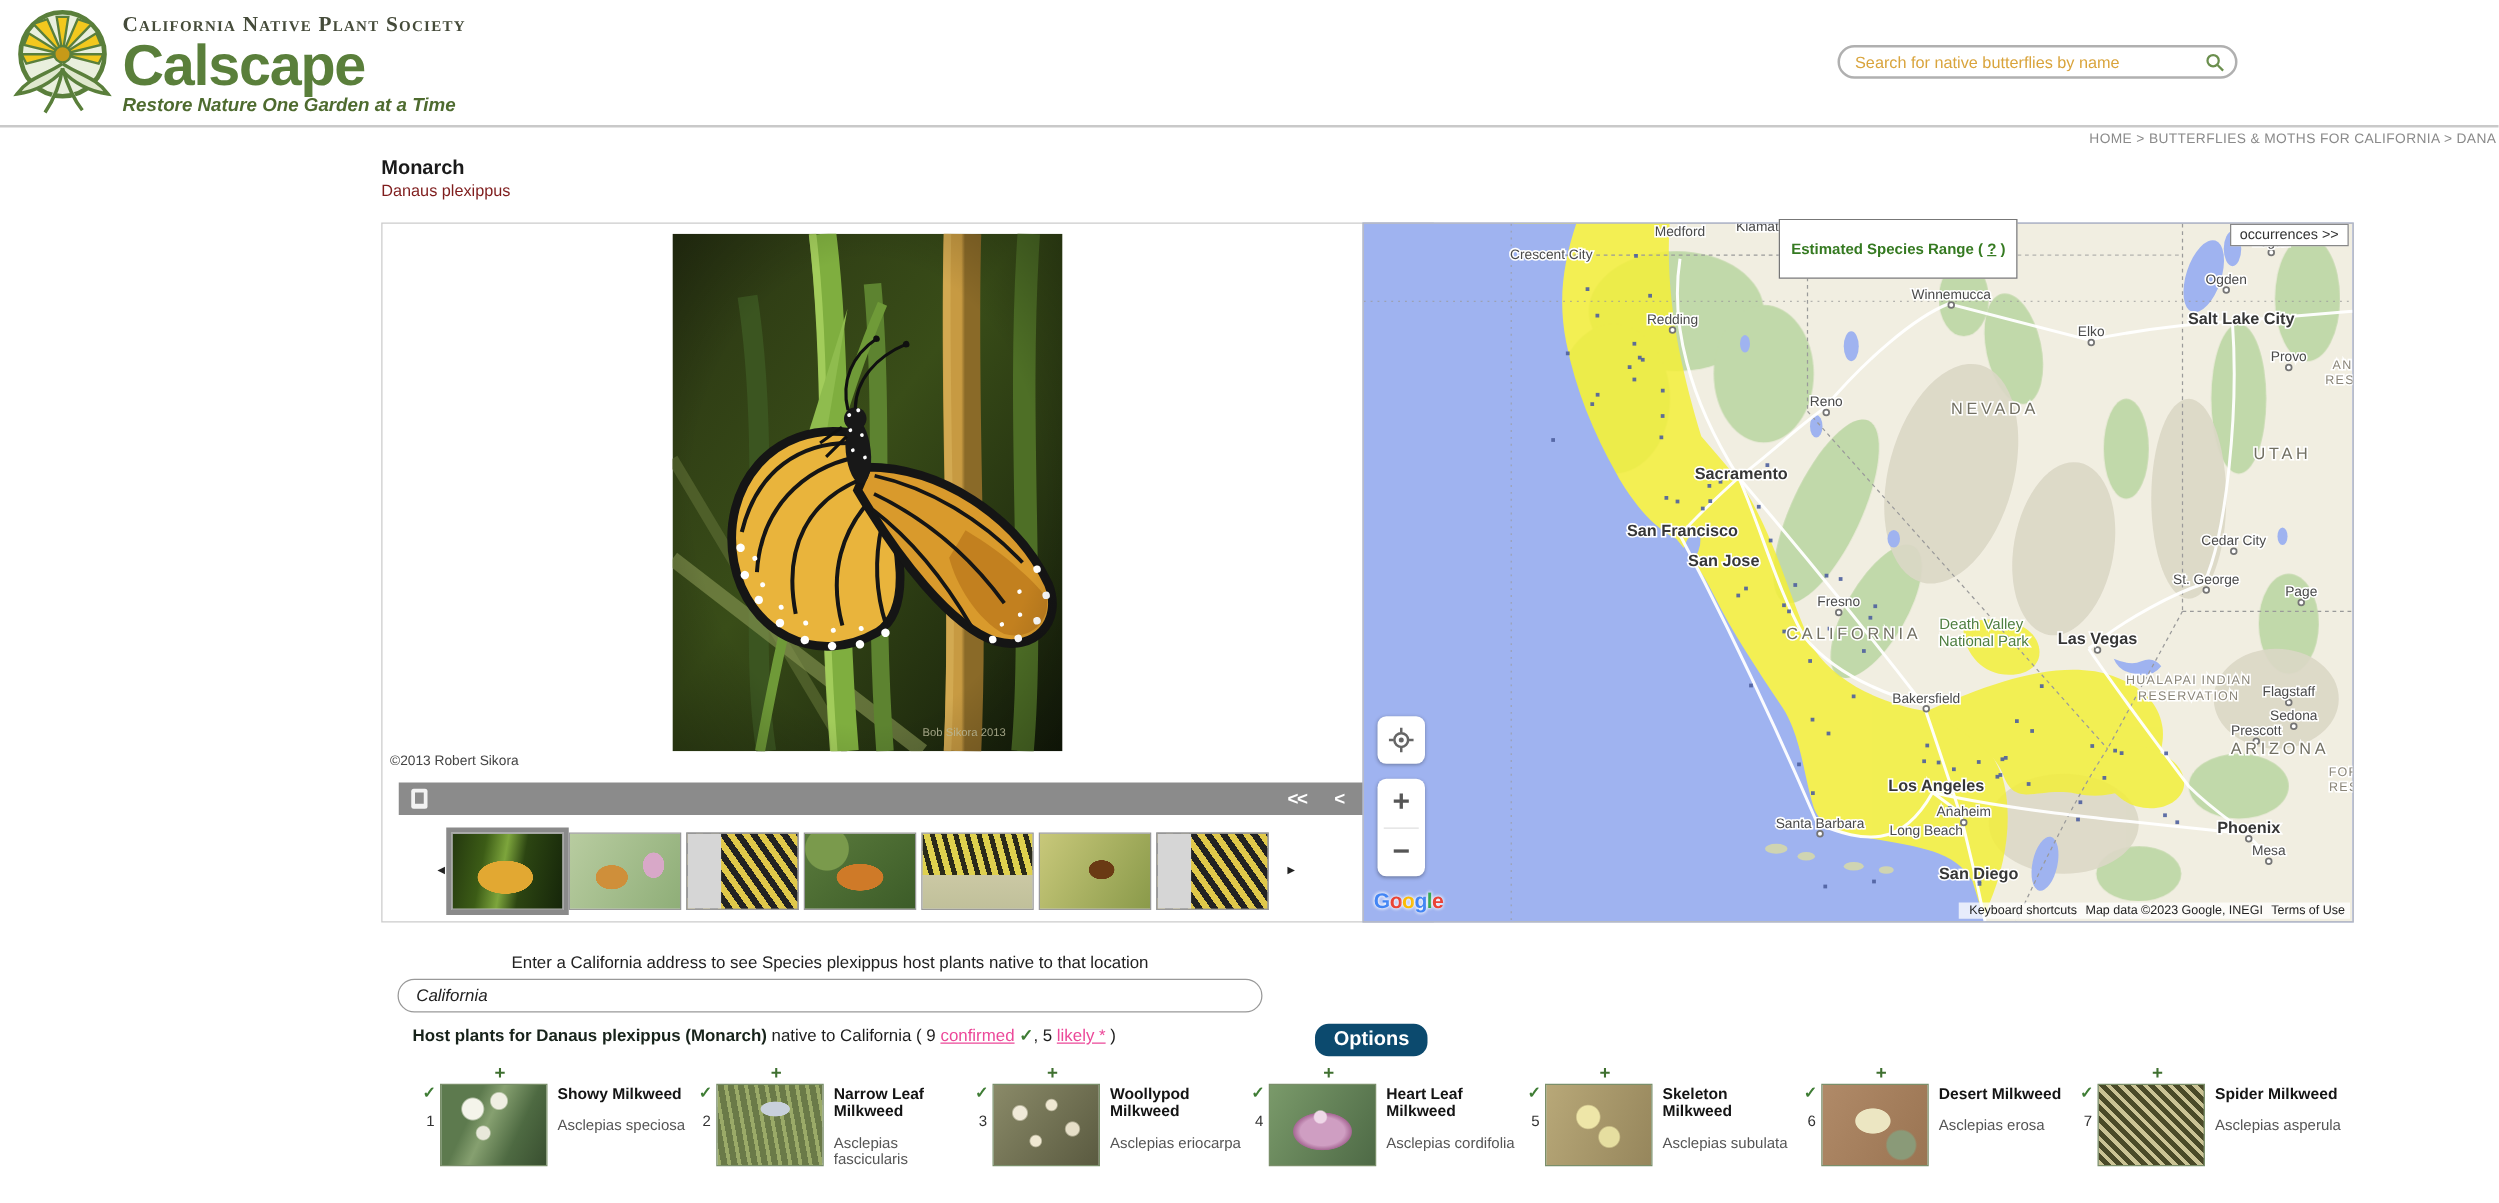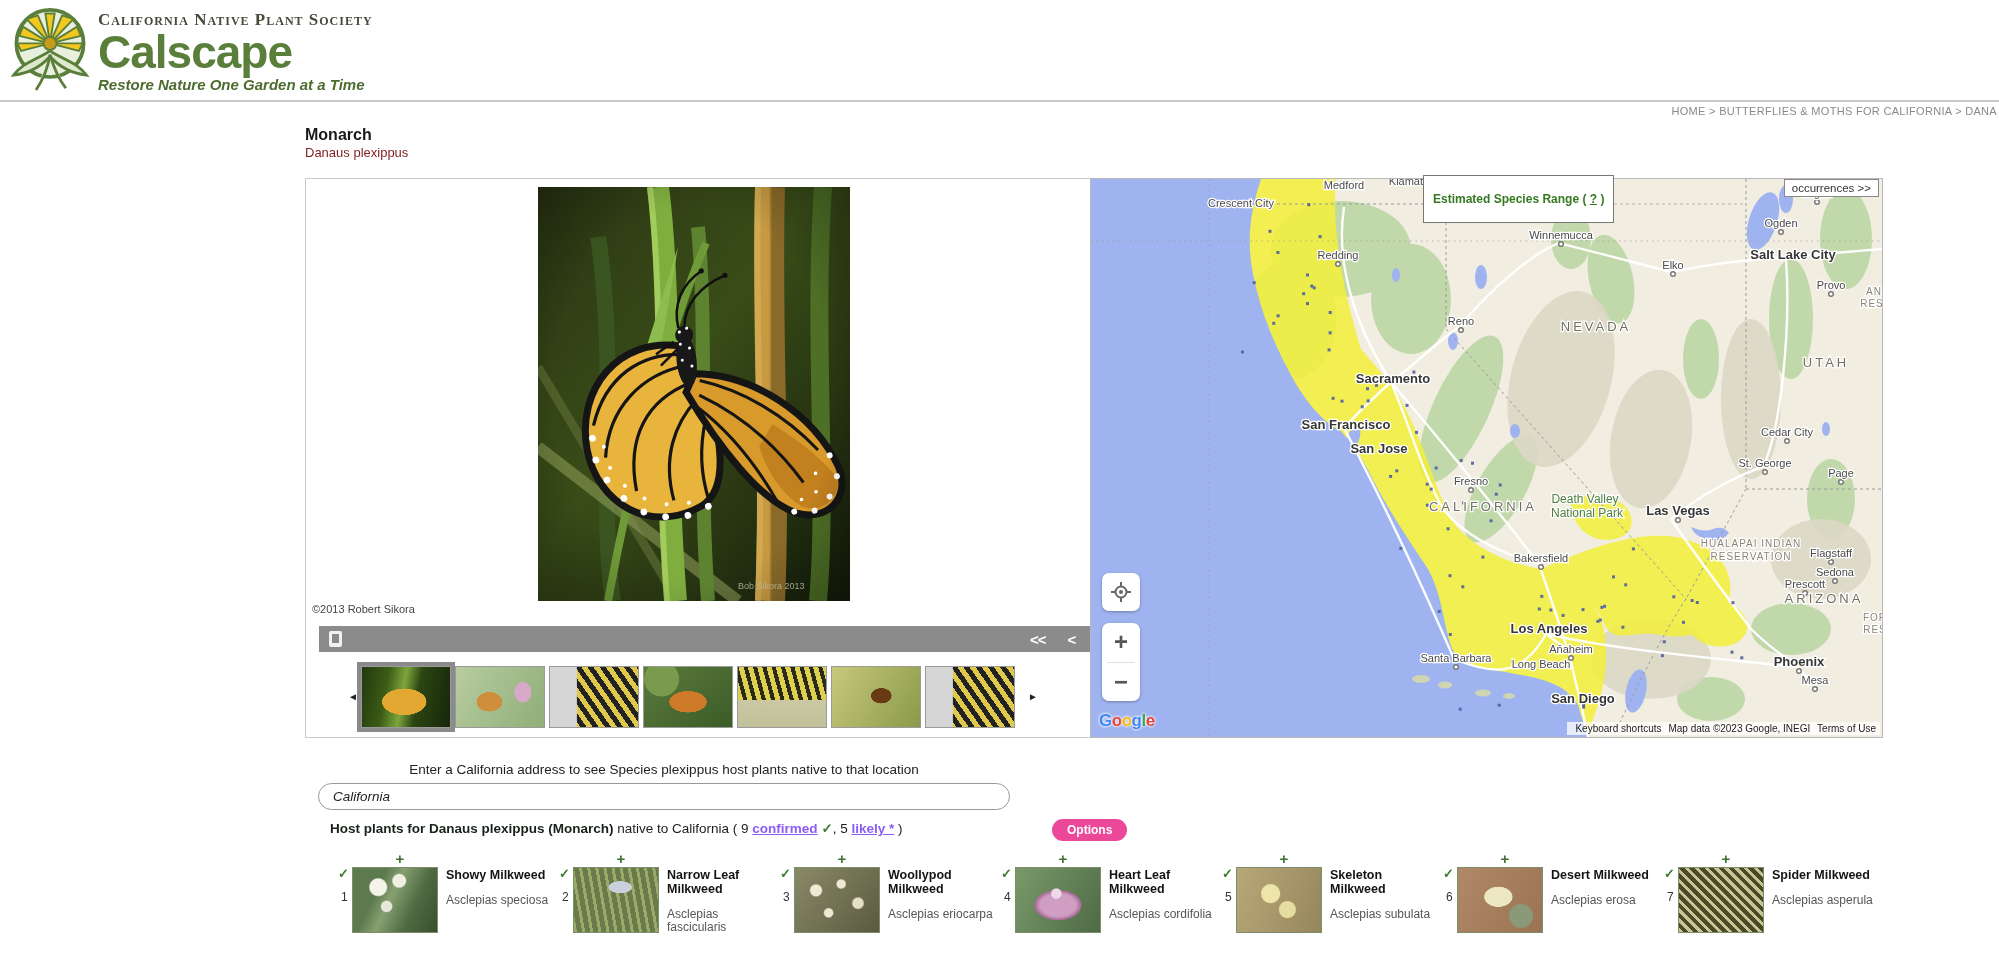--- a/index.html
+++ b/index.html
@@ -99,24 +99,24 @@
   .ml.res { font-size:10px; letter-spacing:1px; fill:#8a8578; }
 
   
   #addr-instruction { position:absolute; left:318px; top:762px; width:692px; text-align:center;
     font-size:13.5px; color:#222; }
   #addr-input { position:absolute; left:318px; top:783px; width:692px; height:27px;
     border:1.5px solid #999; border-radius:14px; padding:0 14px; font-size:13.5px;
     font-style:italic; color:#222; outline:none; font-family:"Liberation Sans",sans-serif;}
   #host-heading { position:absolute; left:330px; top:820px; font-size:13.5px; color:#1d1d1d; white-space:nowrap;}
   #host-heading b { color:#17231a; }
-  #host-heading a { color:#8b5cf6;font-weight:bold; }
+  #host-heading a { color:#ec4899; }
   #host-heading .chk { color:#3f7d35; font-weight:bold; }
-  #options-btn { position:absolute; left:1052px; top:819px; background:#ec4899; color:#fff;
-    font-weight:bold; font-size:12px; border:none; border-radius:11px; padding:4px 15px; cursor:pointer; }
+  #options-btn { position:absolute; left:1052px; top:819px; background:#0c4a6e; color:#fff;
+    font-weight:bold; font-size:16px; border:none; border-radius:11px; padding:4px 15px; cursor:pointer; }
 
   
   #cards { position:absolute; left:338px; top:853px; display:flex; }
   .card { position:relative; width:221px; height:105px; }
   .card .plus { position:absolute; left:52px; top:-3px; width:20px; text-align:center;
     color:#3f7030; font-weight:bold; font-size:15px; cursor:pointer; }
   .card .chk { position:absolute; left:0px; top:13px; color:#3f7d35; font-weight:bold; font-size:13px; }
   .card .num { position:absolute; left:3px; top:37px; font-size:12px; color:#333; }
   .card .pimg { position:absolute; left:14px; top:14px; width:86px; height:66px; border:1px solid #7a8f6a; cursor:pointer;}
   .card .txt { position:absolute; left:108px; top:15px; width:108px; }
@@ -167,20 +167,27 @@
         <path d="M45 48 C60 58 74 60 84 74 C68 72 54 64 45 54"></path>
         <path d="M45 52 C43 66 38 78 30 90"></path>
         <path d="M45 52 C49 66 54 78 62 88"></path>
       </g>
     </svg>
     <div class="logo-text">
       <div class="org-name">California Native Plant Society</div>
       <div class="brand">Calscape</div>
       <div class="tagline">Restore Nature One Garden at a Time</div>
     </div>
+  </div>
+  <div class="search-pill">
+    <input type="text" placeholder="Search for native butterflies by name" style="">
+    <svg class="mag" viewBox="0 0 16 16">
+      <circle cx="6.5" cy="6.5" r="4.5" fill="none" stroke="#6b8f4e" stroke-width="1.8"></circle>
+      <line x1="10" y1="10" x2="14.5" y2="14.5" stroke="#6b8f4e" stroke-width="1.8"></line>
+    </svg>
   </div>
 </div>
 <div id="hdr-line"></div>
 
 <div id="breadcrumb">
   <a href="#">HOME</a><span> &gt; </span><a href="#">BUTTERFLIES &amp; MOTHS FOR CALIFORNIA</a><span> &gt; </span><span>DANA</span>
 </div>
 
 <div id="title">
   <div class="common">Monarch</div>

